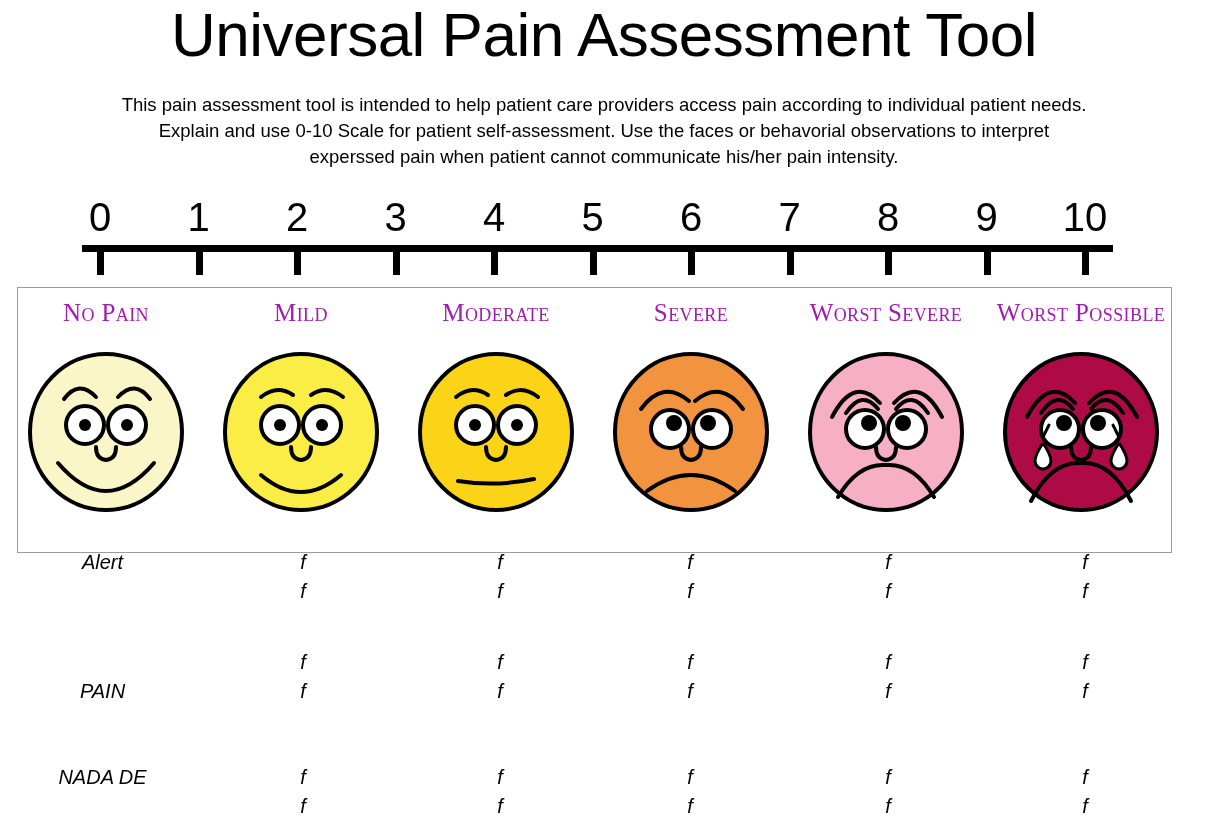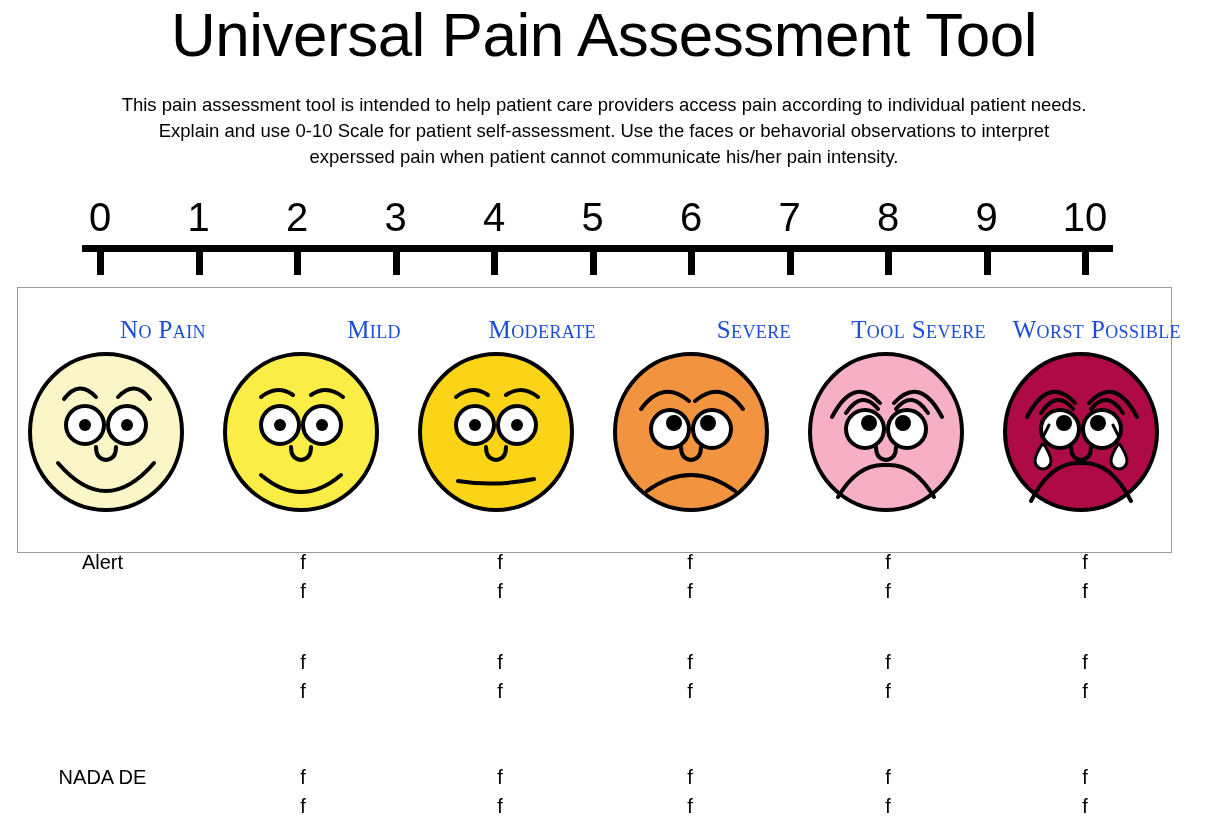--- a/index.html
+++ b/index.html
@@ -95,47 +95,47 @@
     background: transparent;
   }
   .face-col {
     position: absolute;
     top: 0;
     width: 200px;
     margin-left: -100px;
   }
   .face-label {
     position: absolute;
-    top: 29px;
+    top: 12px;
     left: 0;
     width: 200px;
-    text-align: right;
+    text-align: center;
     font-family: "Liberation Serif", serif;
     font-variant: small-caps;
     font-size: 25px;
     line-height: 26px;
     letter-spacing: 0.4px;
-    color: #1d4ed8;
+    color: #a21caf;
     white-space: nowrap;
   }
   .face-svg {
     position: absolute;
     top: 63px;
     left: 20px;
   }
 
   
   #rows {
     position: absolute;
     left: 0;
     top: 548px;
     width: 1208px;
   }
   .row-group { position: absolute; left: 0; width: 1208px; }
-  .row-line { position: relative; height: 29px; }
+  .row-line { position: relative; height: 29px; font-style: italic; }
   .row-label {
     position: absolute;
     left: 0;
     width: 205px;
     text-align: center;
     font-family: "Liberation Sans", sans-serif;
     font-size: 20px;
     line-height: 29px;
     color: #000;
     white-space: nowrap;
@@ -239,21 +239,21 @@
         <path d="M84 50 Q110 28 132 58" fill="none" stroke="#000" stroke-width="4" stroke-linecap="round"></path>
         <circle cx="59" cy="78" r="19" fill="#fff" stroke="#000" stroke-width="4"></circle>
         <circle cx="101" cy="78" r="19" fill="#fff" stroke="#000" stroke-width="4"></circle>
         <circle cx="63" cy="72" r="8" fill="#000"></circle>
         <circle cx="97" cy="72" r="8" fill="#000"></circle>
         <path d="M70 96 Q70 108 80 109 Q90 108 90 96" fill="none" stroke="#000" stroke-width="4" stroke-linecap="round"></path>
         <path d="M36 140 Q80 108 124 140" fill="none" stroke="#000" stroke-width="4" stroke-linecap="round"></path>
       </svg>
     </div>
     <div class="face-col" style="left: 868px;">
-      <div class="face-label">Tool Severe</div>
+      <div class="face-label">Worst Severe</div>
       <svg width="160" height="162" viewBox="0 0 160 162" class="face-svg">
         <ellipse cx="80" cy="81" rx="76" ry="78" fill="#F7AFC6" stroke="#000" stroke-width="4"></ellipse>
         <path d="M26 66 Q48 24 74 52" fill="none" stroke="#000" stroke-width="4" stroke-linecap="round"></path>
         <path d="M88 52 Q114 24 136 66" fill="none" stroke="#000" stroke-width="4" stroke-linecap="round"></path>
         <path d="M40 62 Q56 38 72 58" stroke-width="4" fill="none" stroke="#000" stroke-linecap="round"></path>
         <path d="M90 58 Q106 38 122 62" stroke-width="4" fill="none" stroke="#000" stroke-linecap="round"></path>
         <circle cx="59" cy="78" r="19" fill="#fff" stroke="#000" stroke-width="4"></circle>
         <circle cx="101" cy="78" r="19" fill="#fff" stroke="#000" stroke-width="4"></circle>
         <circle cx="63" cy="72" r="8" fill="#000"></circle>
         <circle cx="97" cy="72" r="8" fill="#000"></circle>
@@ -303,20 +303,21 @@
     </div>
     <div class="row-group" style="top: 100px;">
       <div class="row-line">
         <div class="row-mark" style="left: 303px;">f</div>
         <div class="row-mark" style="left: 500px;">f</div>
         <div class="row-mark" style="left: 690px;">f</div>
         <div class="row-mark" style="left: 888px;">f</div>
         <div class="row-mark" style="left: 1085px;">f</div>
       </div>
       <div class="row-line">
+        <div class="row-label">PAIN</div>
         <div class="row-mark" style="left: 303px;">f</div>
         <div class="row-mark" style="left: 500px;">f</div>
         <div class="row-mark" style="left: 690px;">f</div>
         <div class="row-mark" style="left: 888px;">f</div>
         <div class="row-mark" style="left: 1085px;">f</div>
       </div>
     </div>
     <div class="row-group" style="top: 215px;">
       <div class="row-line">
         <div class="row-label">NADA DE</div>

